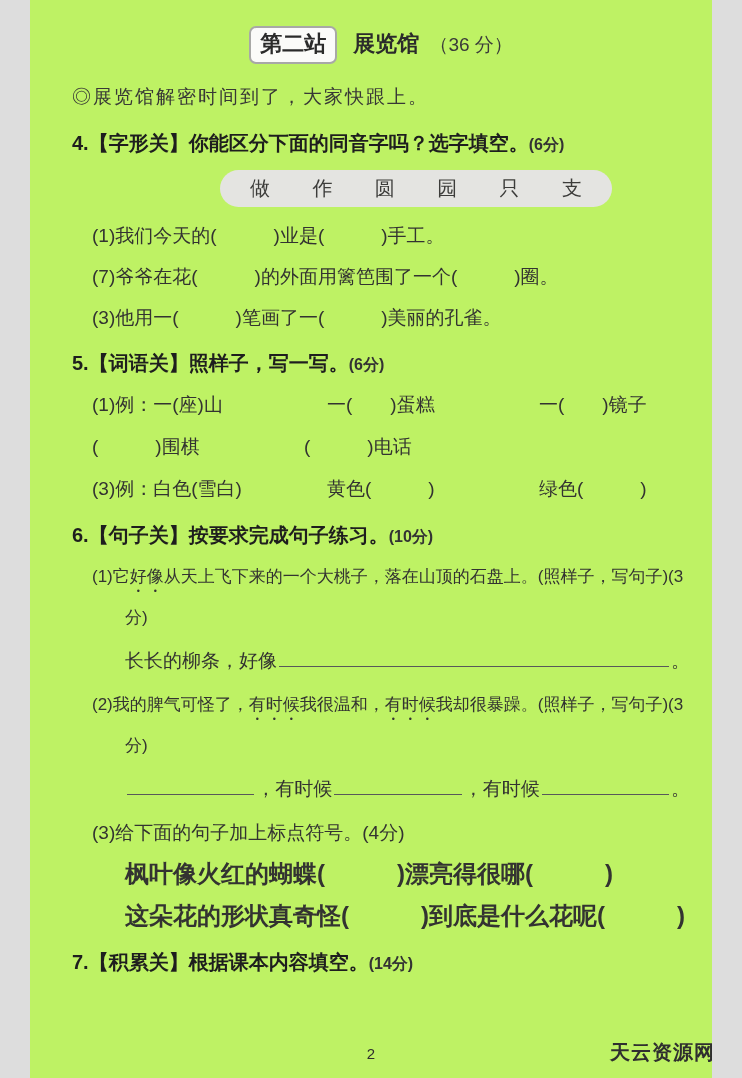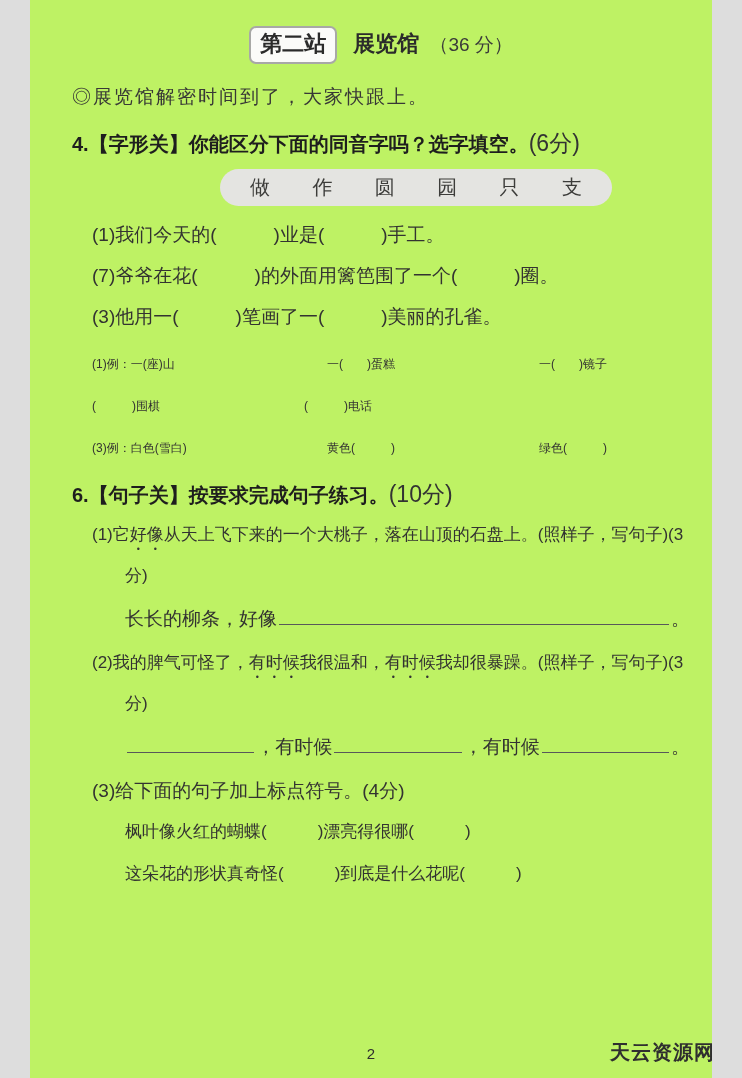--- a/index.html
+++ b/index.html
@@ -26,40 +26,40 @@
     font-weight: bold;
     margin-right: 10px;
     background: #fbfbf9;
   }
   .title-main { font-weight: bold; margin-right: 4px; }
   .title-score { font-size: 19px; color:#3a3a3a; }
 
   .intro { font-size: 19px; letter-spacing: 2px; line-height: 34px; margin-bottom: 10px; color:#383836; }
 
   .qhead { font-size: 20px; font-weight: bold; line-height: 38px; color:#1e1e1e; }
-  .qhead .score { font-weight: normal; font-size: 23px; color:#333; }
+  .qhead .score { font-weight: bold; font-size: 16px; color:#333; }
 
   .word-bank {
     margin: 6px 0 8px 148px;
     width: 392px;
     background: #e4e4e1;
     border-radius: 19px;
     display: flex;
     justify-content: space-between;
     padding: 5px 30px;
     font-size: 20px;
     color: #3c3c3a;
   }
   .word-bank span { letter-spacing: 0; }
 
   .sub { padding-left: 20px; font-size: 19px; line-height: 41px; color:#333331; }
   .sub-hang { padding-left: 53px; text-indent: -33px; font-size: 17px; line-height: 41px; color:#333331; }
-  .inner { padding-left: 53px; font-size: 17px; line-height: 42px; color:#333331; }
+  .inner { padding-left: 53px; font-size: 24px; line-height: 42px; color:#333331;font-weight:bold; }
 
-  .q5-row { display: flex; padding-left: 20px; font-size: 12px; line-height: 42px; color:#333331;align-items:center; }
+  .q5-row { display: flex; padding-left: 20px; font-size: 19px; line-height: 42px; color:#333331;align-items:center; }
   .q5-c1 { width: 235px; }
   .q5-c2 { width: 212px; }
   .q5-c3 { flex: 1; }
 
   .gap { height: 6px; }
 
   
   .emph {
     -webkit-text-emphasis: filled dot #333;
     -webkit-text-emphasis-position: under right;
@@ -122,20 +122,23 @@
       <span>园</span>
       <span>只</span>
       <span>支</span>
     </div>
     <div class="sub">(1)我们今天的(　　　)业是(　　　)手工。</div>
     <div class="sub">(7)爷爷在花(　　　)的外面用篱笆围了一个(　　　)圈。</div>
     <div class="sub">(3)他用一(　　　)笔画了一(　　　)美丽的孔雀。</div>
 
     <div class="gap"></div>
 
+    <div class="qhead">
+      <span>5.</span><span>【词语关】</span><span>照样子，写一写。</span><span class="score">(6分)</span>
+    </div>
     <div class="q5-row">
       <span class="q5-c1">(1)例：一(座)山</span>
       <span class="q5-c2">一(　　)蛋糕</span>
       <span class="q5-c3">一(　　)镜子</span>
     </div>
     <div class="q5-row">
       <span class="q5-c2">(　　　)围棋</span>
       <span class="q5-c3">(　　　)电话</span>
     </div>
     <div class="q5-row">
@@ -172,18 +175,21 @@
     </div>
 
     <div class="sub">
       <span>(3)给下面的句子加上标点符号。</span><span>(4分)</span>
     </div>
     <div class="inner">枫叶像火红的蝴蝶(　　　)漂亮得很哪(　　　)</div>
     <div class="inner">这朵花的形状真奇怪(　　　)到底是什么花呢(　　　)</div>
 
     <div class="gap"></div>
 
+    <div class="qhead">
+      <span>7.</span><span>【积累关】</span><span>根据课本内容填空。</span><span class="score">(14分)</span>
+    </div>
 
   </div>
 
   <div class="page-number">2</div>
   <div class="watermark">天云资源网</div>
 </div>
 
 </body></html>

